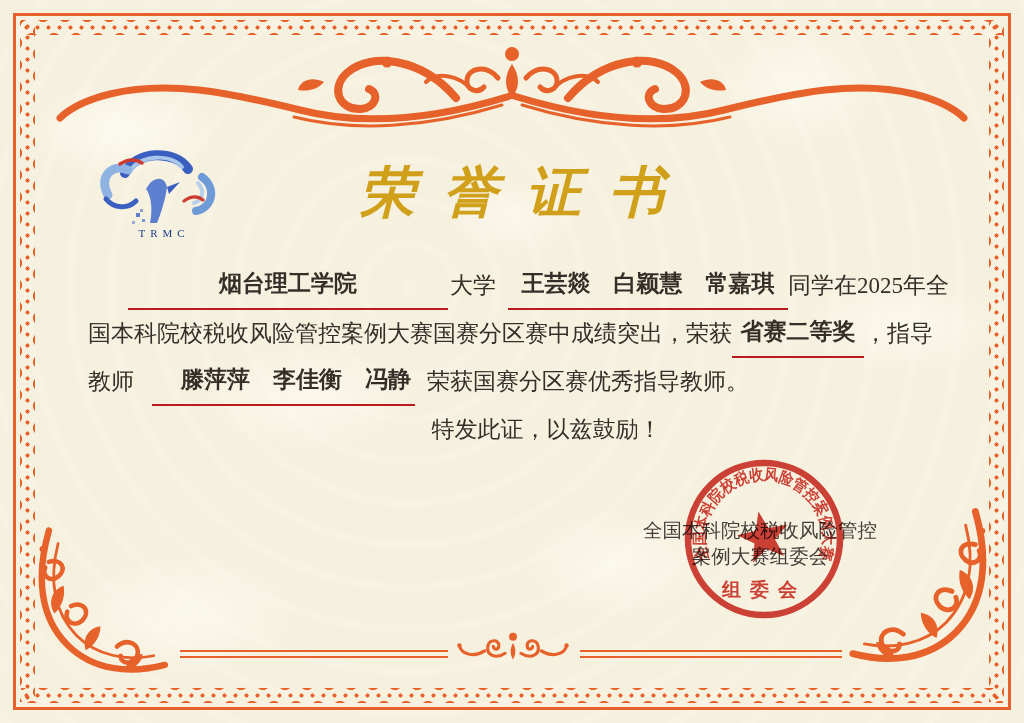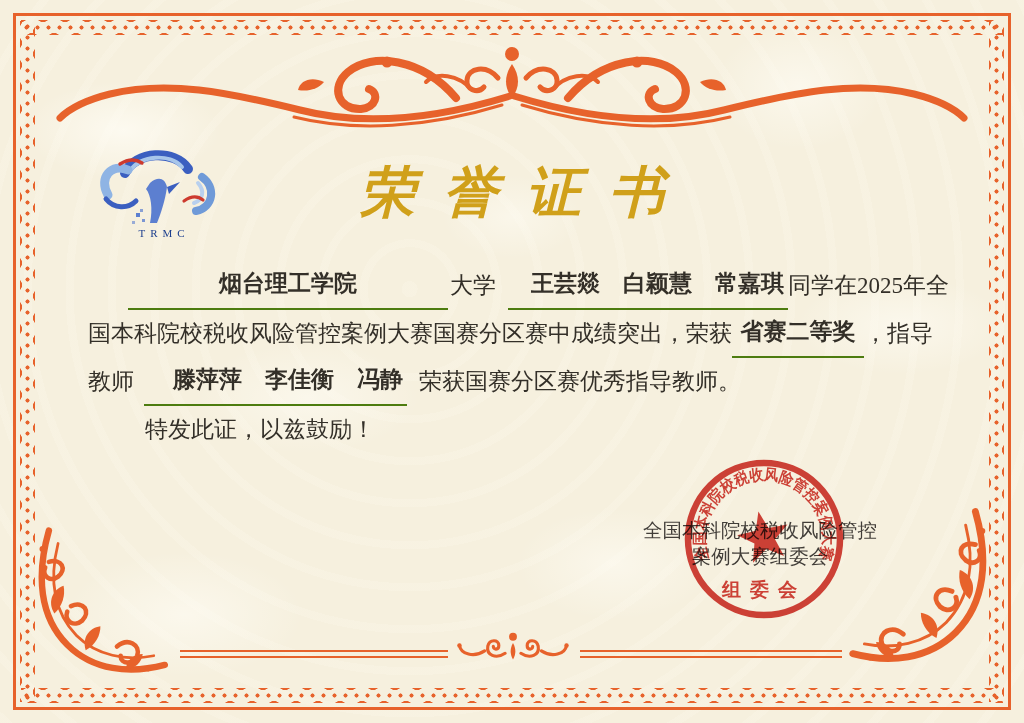--- a/index.html
+++ b/index.html
@@ -58,31 +58,31 @@
   .title{
     position:absolute;top:156px;left:0;width:100%;margin:0;
     text-align:center;text-indent:28px;letter-spacing:28px;
     font-size:55px;font-weight:bold;color:#D0A01A;font-style:italic;
   }
 
   .body{position:absolute;left:88px;top:262px;width:860px;color:#332F28;font-size:23px;}
   .body .line{height:48px;line-height:48px;white-space:nowrap;}
   .fill{
     display:inline-block;text-align:center;vertical-align:bottom;
-    border-bottom:2px solid #4d7c0f;line-height:44px;height:46px;
+    border-bottom:2px solid #b91c1c;line-height:44px;height:46px;
     font-weight:bold;padding:0 4px;
   }
   .school{min-width:312px;margin-left:40px;}
-  .students{min-width:272px;text-align:right;}
+  .students{min-width:272px;}
   .award{min-width:124px;}
   .teachers{min-width:255px;text-align:right;}
   .conn{margin:0 12px 0 2px;}
-  .gap-r{margin-right:10px;}
+  .gap-r{margin-right:18px;}
   .gap-l{margin-left:12px;}
-  .line4{text-indent:57px;}
+  .line4{text-indent:57px;text-align:center;}
 
   .signature{
     position:absolute;left:610px;top:518px;width:300px;z-index:1;
     text-align:center;color:#413D38;font-size:19.5px;line-height:26px;
   }
   .seal{
     position:absolute;left:679px;top:454px;width:170px;height:170px;z-index:2;
     mix-blend-mode:multiply;opacity:.92;
   }
   .seal text{font-family:"Liberation Serif","DejaVu Serif",serif;}

